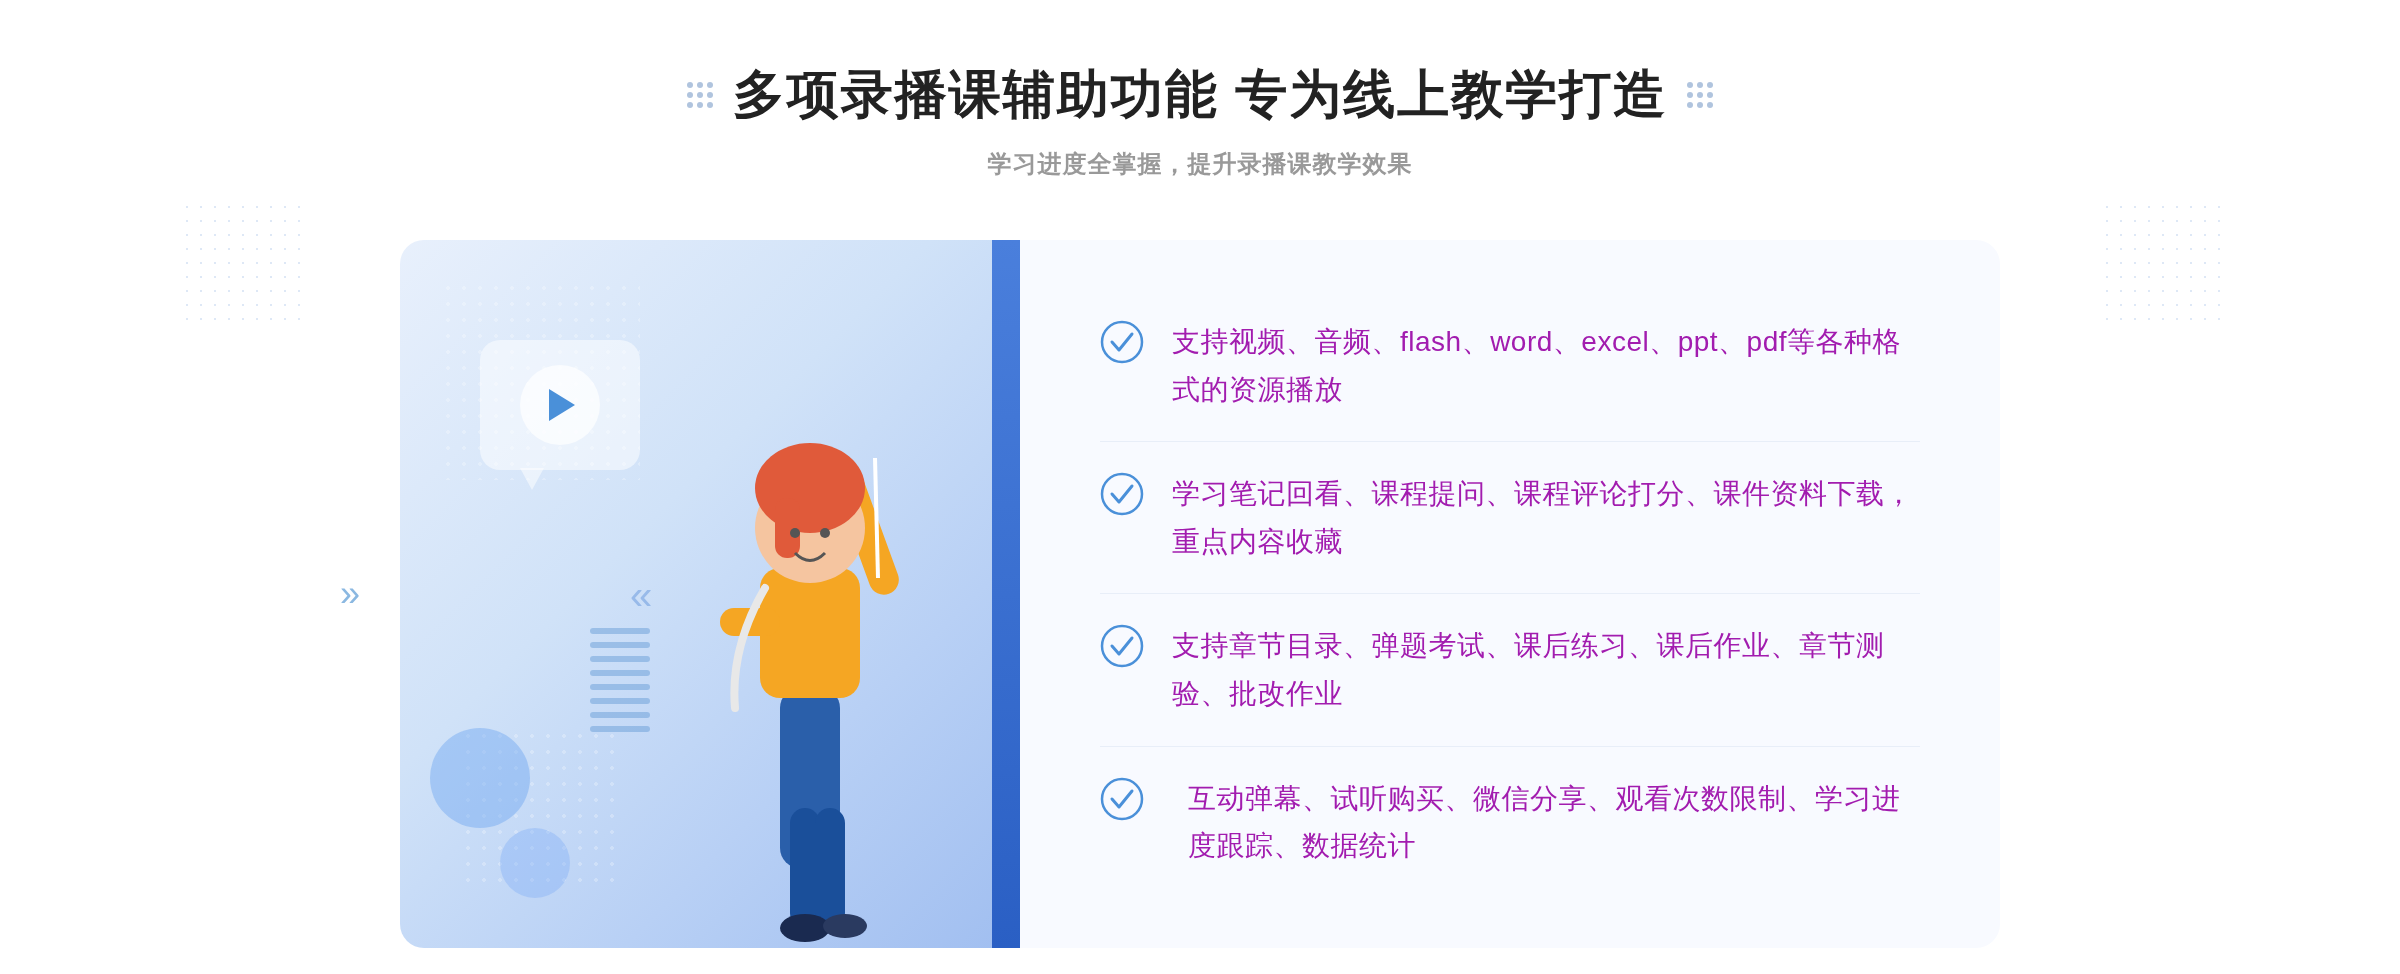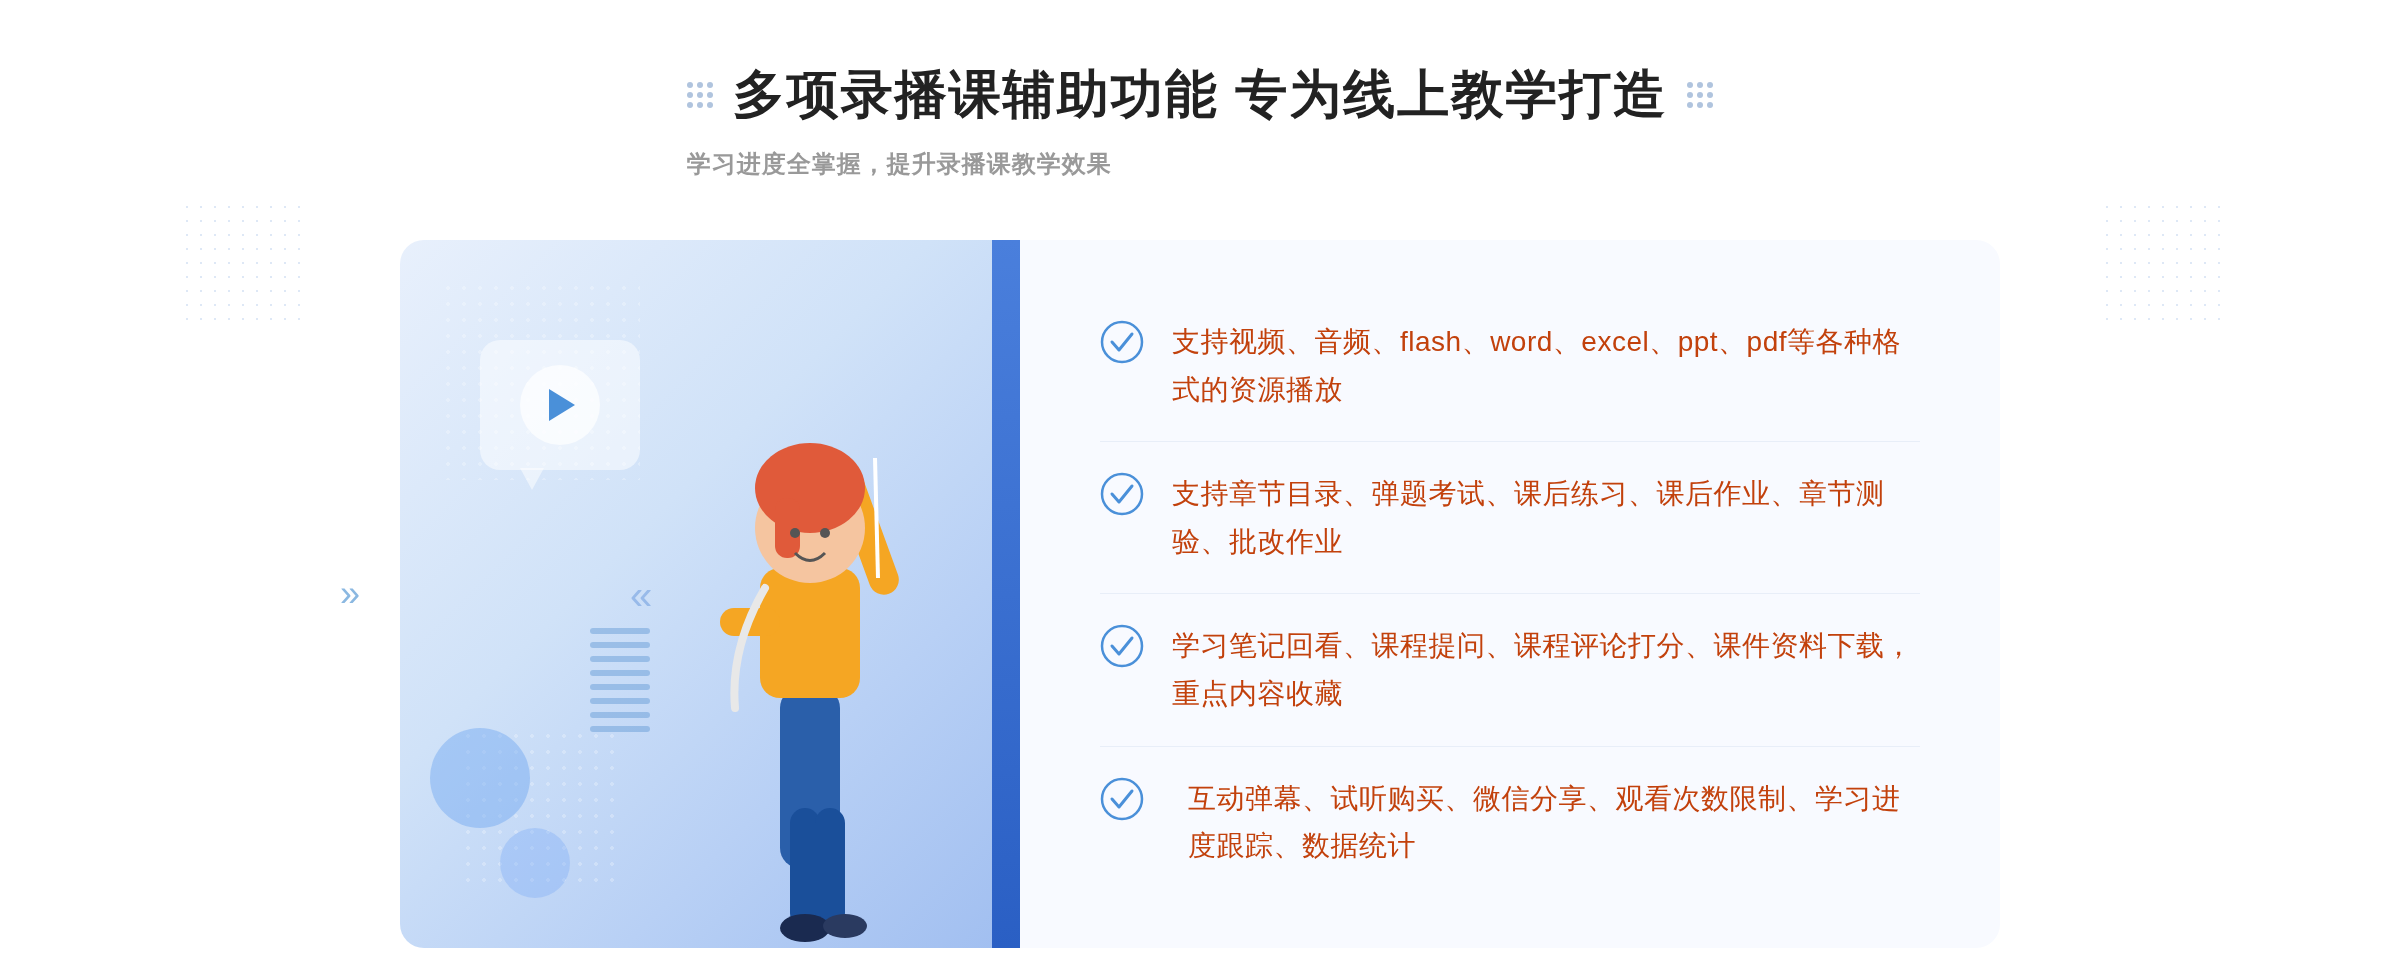--- a/index.html
+++ b/index.html
@@ -44,21 +44,21 @@
       top: 200px;
       width: 120px;
       height: 120px;
       background-image: radial-gradient(circle, #c8d8f0 1.5px, transparent 1.5px);
       background-size: 14px 14px;
       opacity: 0.6;
     }
 
     
     .header-section {
-      text-align: left;
+      text-align: center;
       margin-bottom: 60px;
       position: relative;
     }
 
     .header-title-row {
       display: flex;
       align-items: center;
       justify-content: center;
       gap: 20px;
       margin-bottom: 18px;
@@ -279,21 +279,21 @@
       margin-top: 2px;
     }
 
     .check-icon svg {
       width: 44px;
       height: 44px;
     }
 
     .feature-text {
       font-size: 28px;
-      color: #c2410c;
+      color: #a21caf;
       line-height: 1.7;
       letter-spacing: 0.5px;
       font-weight: 400;
     }
 
     
     .left-arrow {
       position: absolute;
       left: -60px;
       top: 50%;
@@ -416,31 +416,31 @@
         <span class="feature-text">支持视频、音频、flash、word、excel、ppt、pdf等各种格式的资源播放</span>
       </div>
 
       <div class="feature-item">
         <div class="check-icon">
           <svg viewBox="0 0 44 44" xmlns="http://www.w3.org/2000/svg">
             <circle cx="22" cy="22" r="20" fill="none" stroke="#4a90d9" stroke-width="2.5"></circle>
             <polyline points="12,22 19,30 32,14" fill="none" stroke="#4a90d9" stroke-width="3" stroke-linecap="round" stroke-linejoin="round"></polyline>
           </svg>
         </div>
-        <span class="feature-text">支持章节目录、弹题考试、课后练习、课后作业、章节测验、批改作业</span>
+        <span class="feature-text">学习笔记回看、课程提问、课程评论打分、课件资料下载，重点内容收藏</span>
       </div>
 
       <div class="feature-item">
         <div class="check-icon">
           <svg viewBox="0 0 44 44" xmlns="http://www.w3.org/2000/svg">
             <circle cx="22" cy="22" r="20" fill="none" stroke="#4a90d9" stroke-width="2.5"></circle>
             <polyline points="12,22 19,30 32,14" fill="none" stroke="#4a90d9" stroke-width="3" stroke-linecap="round" stroke-linejoin="round"></polyline>
           </svg>
         </div>
-        <span class="feature-text">学习笔记回看、课程提问、课程评论打分、课件资料下载，重点内容收藏</span>
+        <span class="feature-text">支持章节目录、弹题考试、课后练习、课后作业、章节测验、批改作业</span>
       </div>
 
       <div class="feature-item">
         <div class="check-icon">
           <svg viewBox="0 0 44 44" xmlns="http://www.w3.org/2000/svg">
             <circle cx="22" cy="22" r="20" fill="none" stroke="#4a90d9" stroke-width="2.5"></circle>
             <polyline points="12,22 19,30 32,14" fill="none" stroke="#4a90d9" stroke-width="3" stroke-linecap="round" stroke-linejoin="round"></polyline>
           </svg>
         </div>
         <span class="feature-text">互动弹幕、试听购买、微信分享、观看次数限制、学习进度跟踪、数据统计</span>

